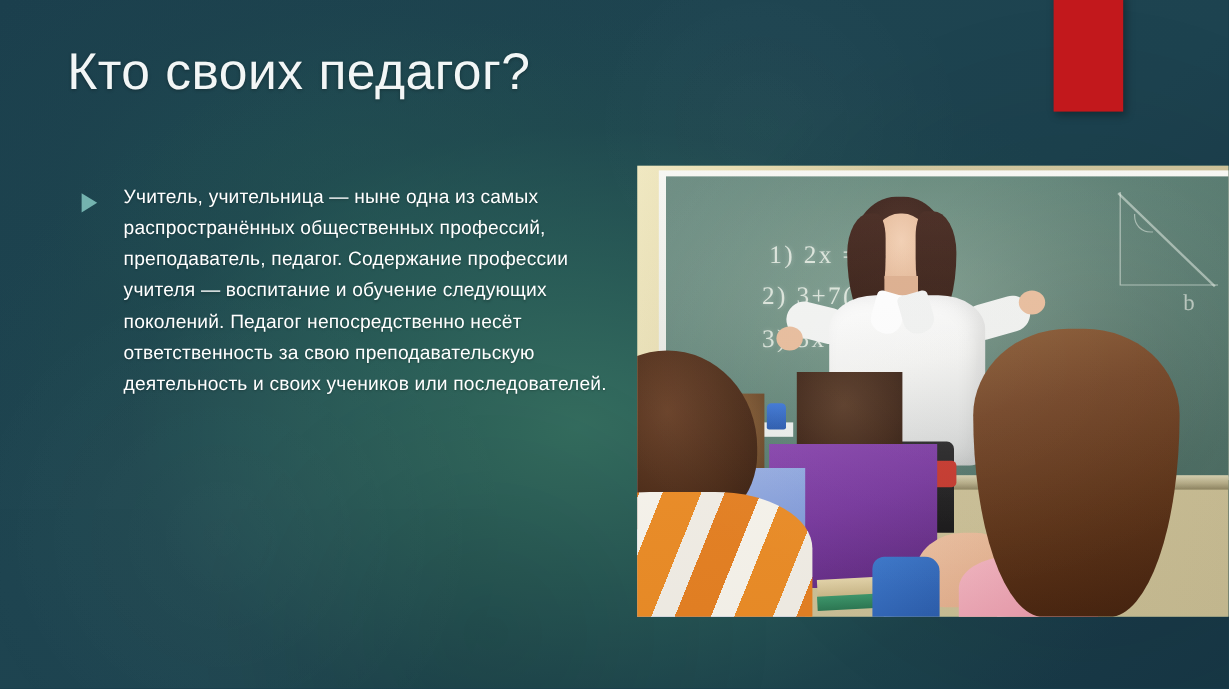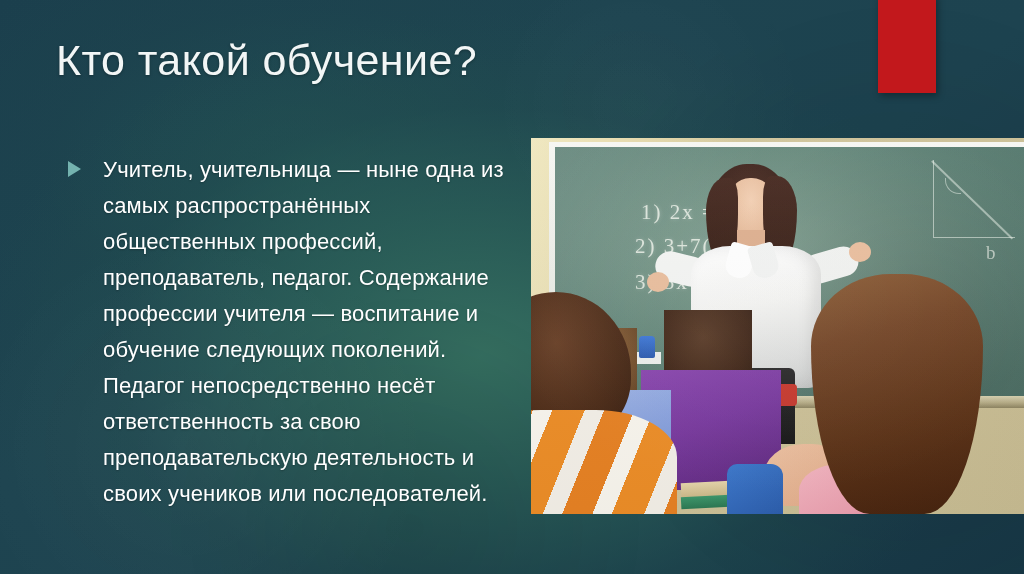--- a/index.html
+++ b/index.html
@@ -91,23 +91,23 @@
     height: 0;
     margin-top: 9px;
     margin-right: 22px;
     border-top: 8px solid transparent;
     border-bottom: 8px solid transparent;
     border-left: 13px solid #74b3af;
   }
   .bullet-text {
     flex: 1 1 auto;
     color: #ffffff;
-    font-size: 22px;
+    font-size: 16px;
     font-weight: 300;
-    line-height: 36px;
+    line-height: 26px;
     letter-spacing: 0.15px;
     text-shadow: 0 1px 2px rgba(0,0,0,0.25);
   }
 
   
   .photo {
     position: absolute;
     left: 531px;
     top: 138px;
     width: 493px;
@@ -370,21 +370,21 @@
 </style>
 </head>
 <body>
 
 <div class="slide">
 
   <div class="slide-bg"></div>
 
   <div class="accent-block"></div>
 
-  <h1 class="slide-title">Кто такой обучение?</h1>
+  <h1 class="slide-title">Кто своих педагог?</h1>
 
   <div class="body-block">
     <span class="bullet-marker"></span>
     <p class="bullet-text">Учитель, учительница — ныне одна из самых распространённых общественных профессий, преподаватель, педагог. Содержание профессии учителя — воспитание и обучение следующих поколений. Педагог непосредственно несёт ответственность за свою преподавательскую деятельность и своих учеников или последователей.</p>
   </div>
 
   <div class="photo">
 
     <div class="photo-layer wall"></div>
     <div class="photo-layer board-frame"></div>

